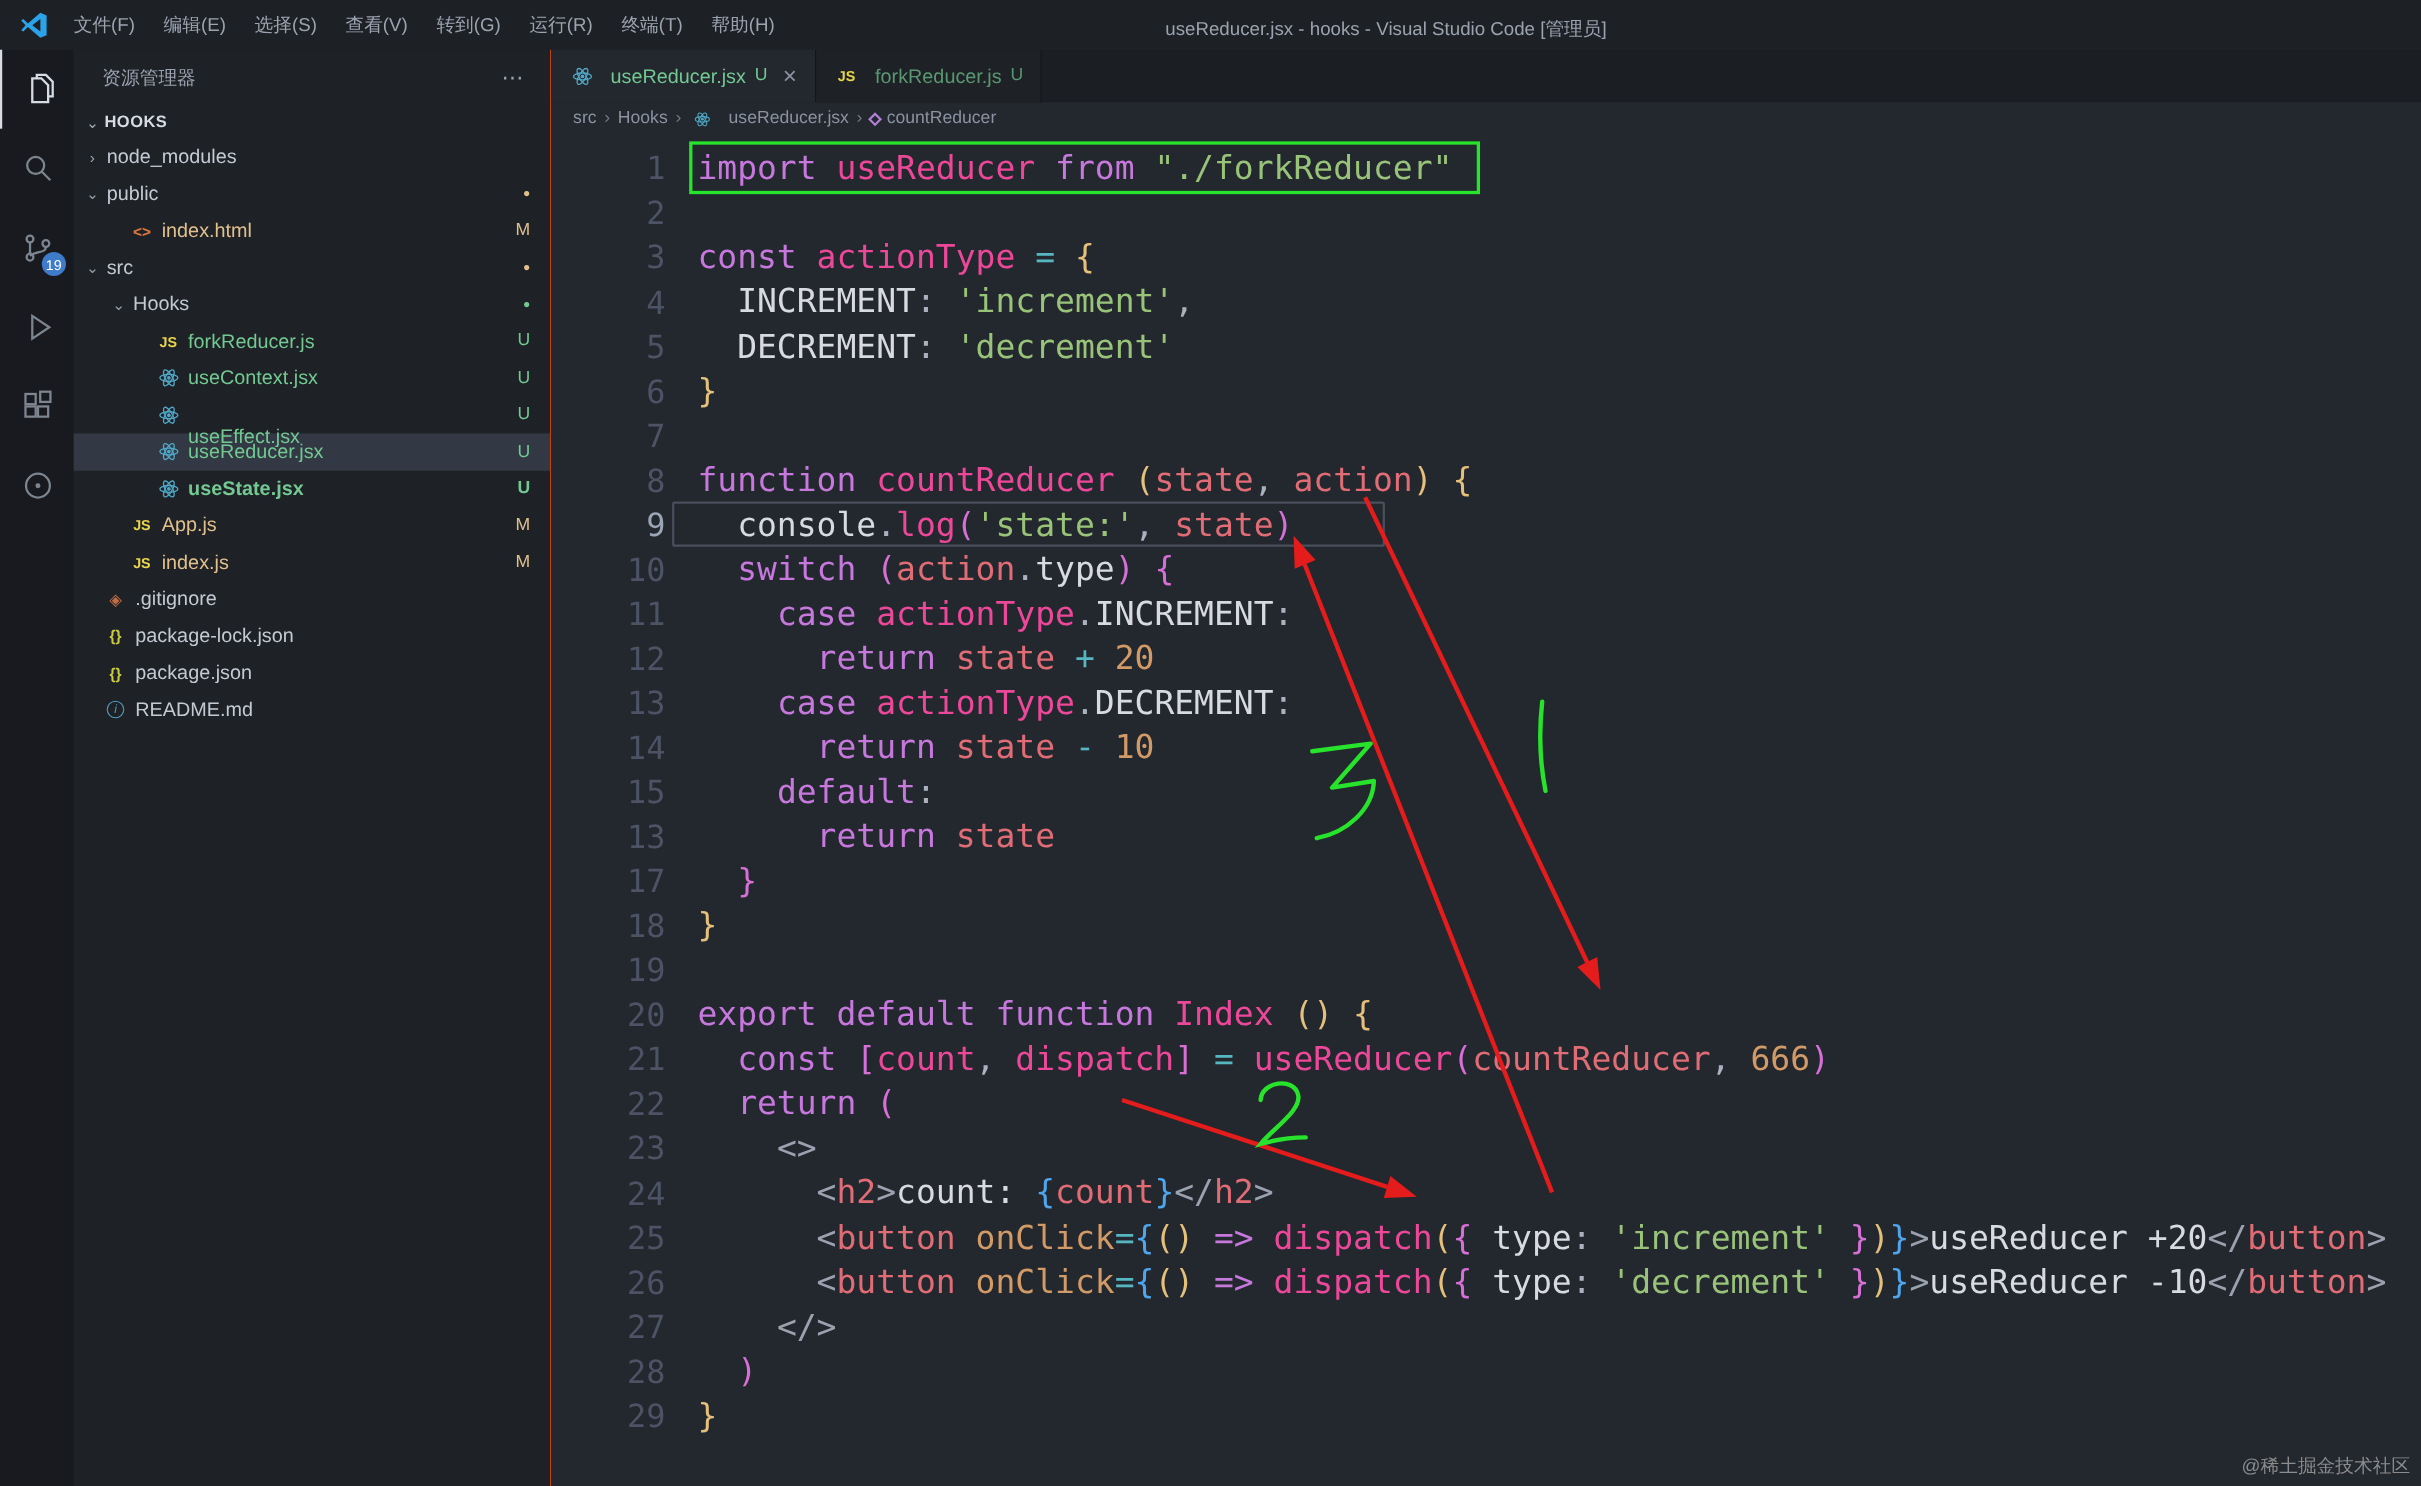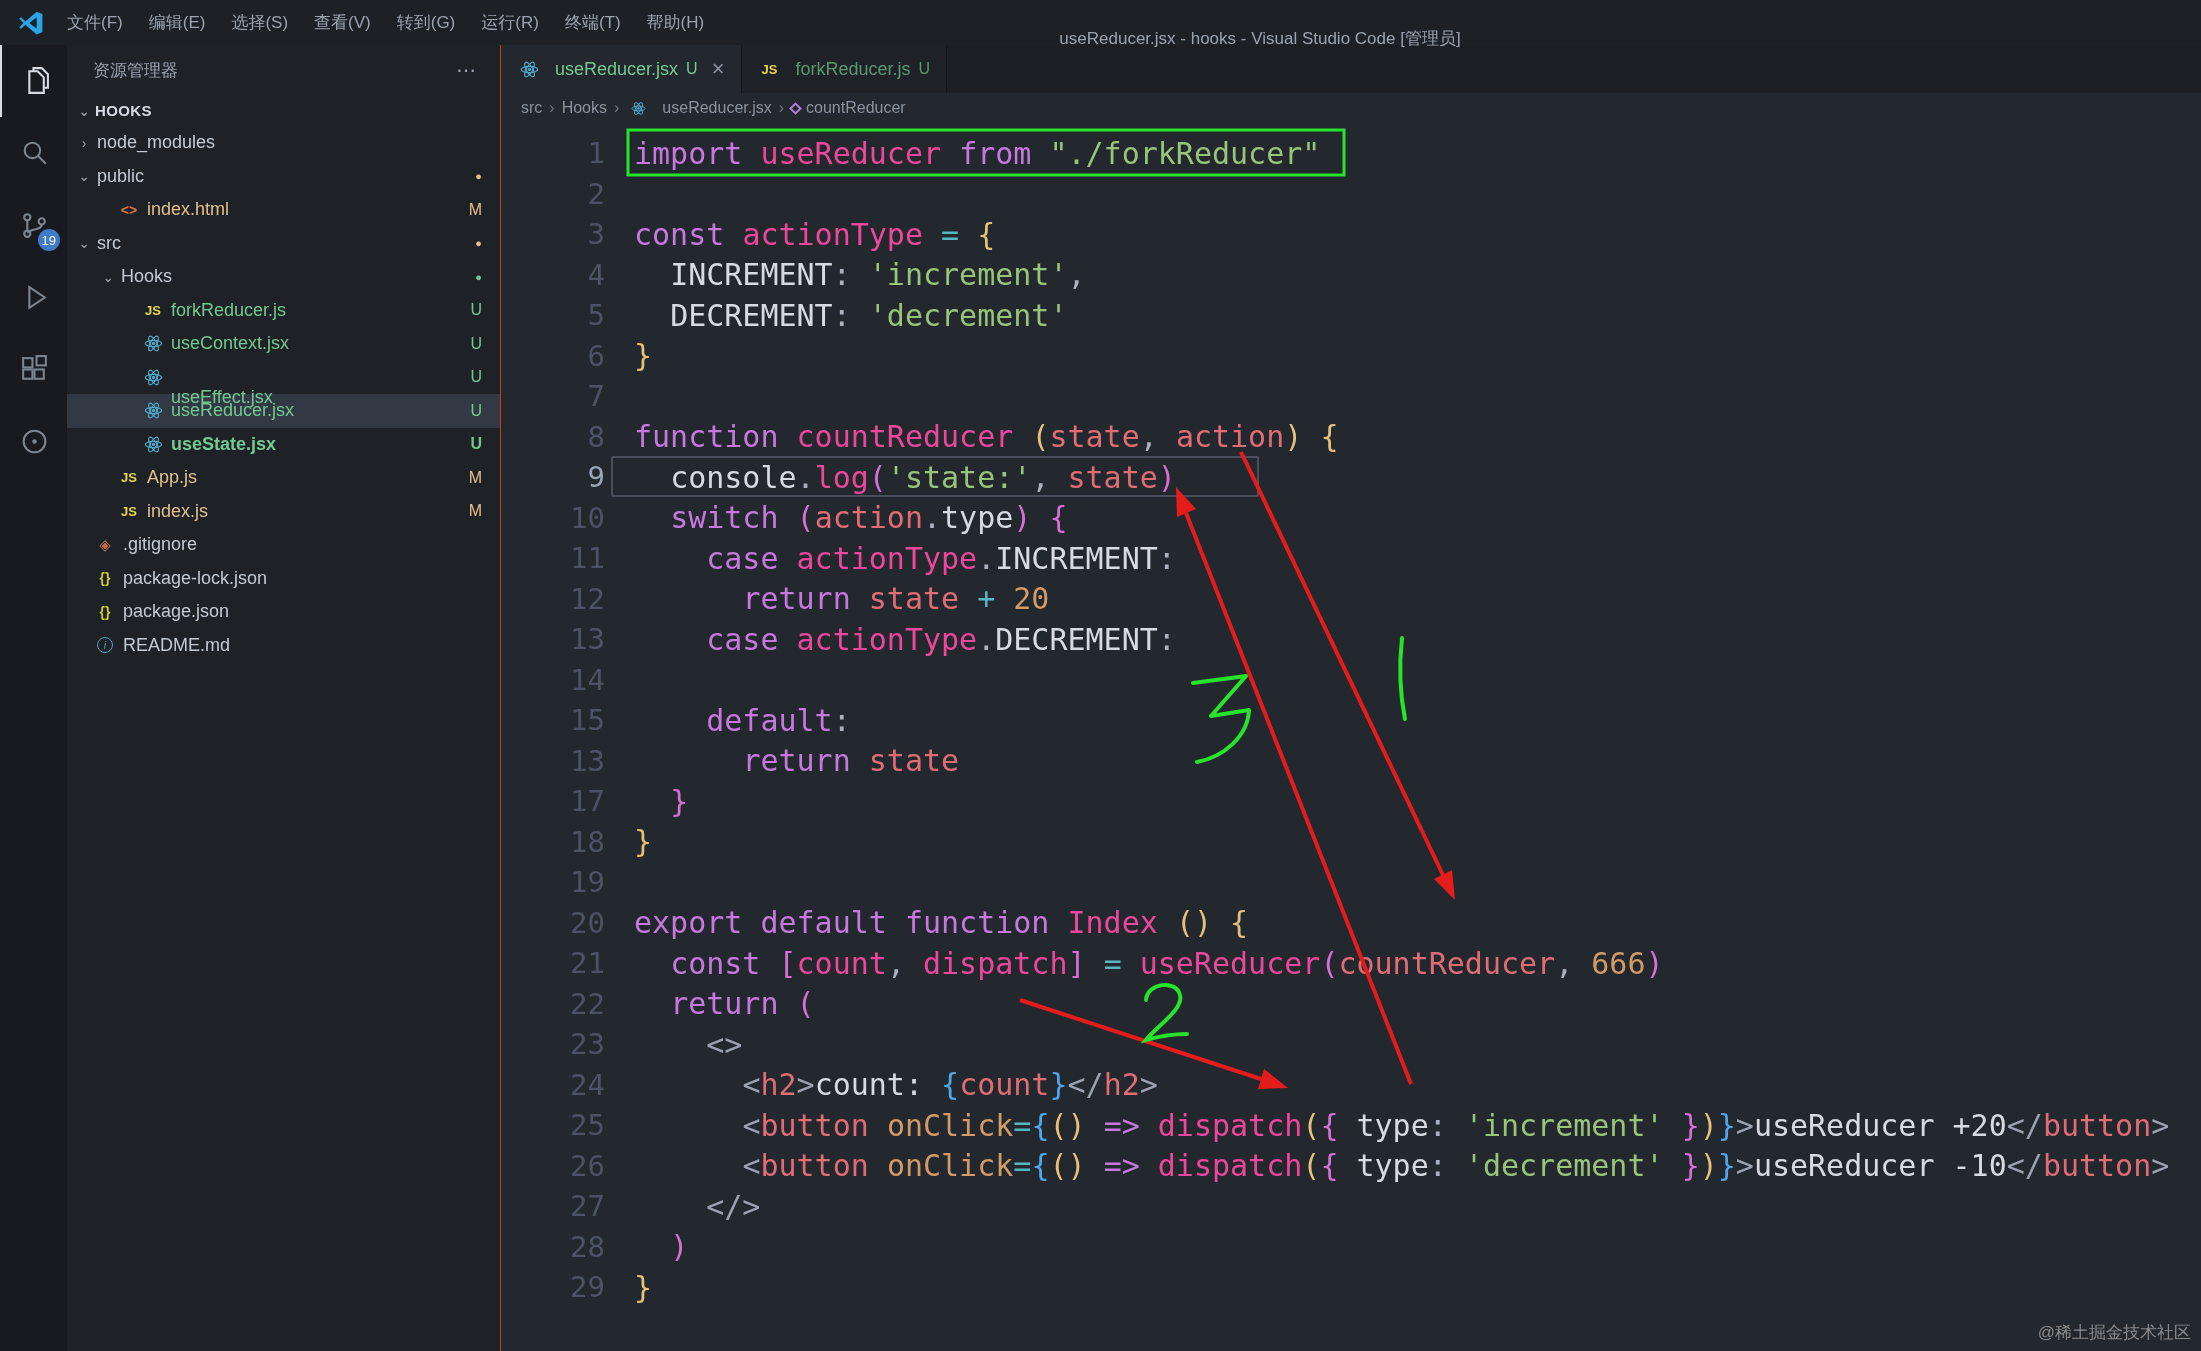--- a/index.html
+++ b/index.html
@@ -8,21 +8,21 @@
     position:relative;overflow:hidden;background:#23272e;
     font-family:"Liberation Sans",sans-serif;color:#abb2bf;
     -webkit-font-smoothing:antialiased;
   }
   
   .titlebar{height:45px;background:#1d2126;display:flex;align-items:center;
     padding-left:14px;font-size:17px;color:#9ba3b0;position:relative;z-index:5}
   .logo{width:34px;height:45px;display:flex;align-items:center;justify-content:center;margin-right:6px}
   .menubar{display:flex;height:45px}
   .menu-item{padding:0 13px;line-height:45px;cursor:default;white-space:nowrap}
-  .window-title{position:absolute;left:1260px;top:16px;transform:translateX(-50%);
+  .window-title{position:absolute;left:1260px;top:4px;transform:translateX(-50%);
     line-height:45px;white-space:nowrap;color:#9ba3b0}
   
   .main{display:flex;height:1306px}
   
   .activitybar{width:67px;background:#181a1f;display:flex;flex-direction:column;flex-shrink:0}
   .abtn{height:72px;display:flex;align-items:center;justify-content:center;
     color:#7d8590;position:relative;cursor:pointer;border-left:2px solid transparent}
   .abtn.active{color:#d7dce4;border-left:2px solid #d7dce4}
   .abtn svg{width:33px;height:33px;stroke:currentColor;fill:none;stroke-width:2}
   .abadge{position:absolute;right:7px;bottom:10px;min-width:22px;height:22px;border-radius:11px;
@@ -385,20 +385,21 @@
           <div class="code-line">
             <span class="gutter">12</span>
             <span class="ctext"><span class="tk-pln">      </span><span class="tk-kw">return</span><span class="tk-pln"> </span><span class="tk-var">state</span><span class="tk-pln"> </span><span class="tk-op">+</span><span class="tk-pln"> </span><span class="tk-num">20</span></span>
           </div>
           <div class="code-line">
             <span class="gutter">13</span>
             <span class="ctext"><span class="tk-pln">    </span><span class="tk-kw">case</span><span class="tk-pln"> </span><span class="tk-fn">actionType</span><span class="tk-pln">.</span><span class="tk-prop">DECREMENT</span><span class="tk-pln">:</span></span>
           </div>
           <div class="code-line">
             <span class="gutter">14</span>
+            <span class="ctext"><span class="tk-pln">      </span><span class="tk-kw">return</span><span class="tk-pln"> </span><span class="tk-var">state</span><span class="tk-pln"> </span><span class="tk-op">-</span><span class="tk-pln"> </span><span class="tk-num">10</span></span>
           </div>
           <div class="code-line">
             <span class="gutter">15</span>
             <span class="ctext"><span class="tk-pln">    </span><span class="tk-kw">default</span><span class="tk-pln">:</span></span>
           </div>
           <div class="code-line">
             <span class="gutter">13</span>
             <span class="ctext"><span class="tk-pln">      </span><span class="tk-kw">return</span><span class="tk-pln"> </span><span class="tk-var">state</span></span>
           </div>
           <div class="code-line">

